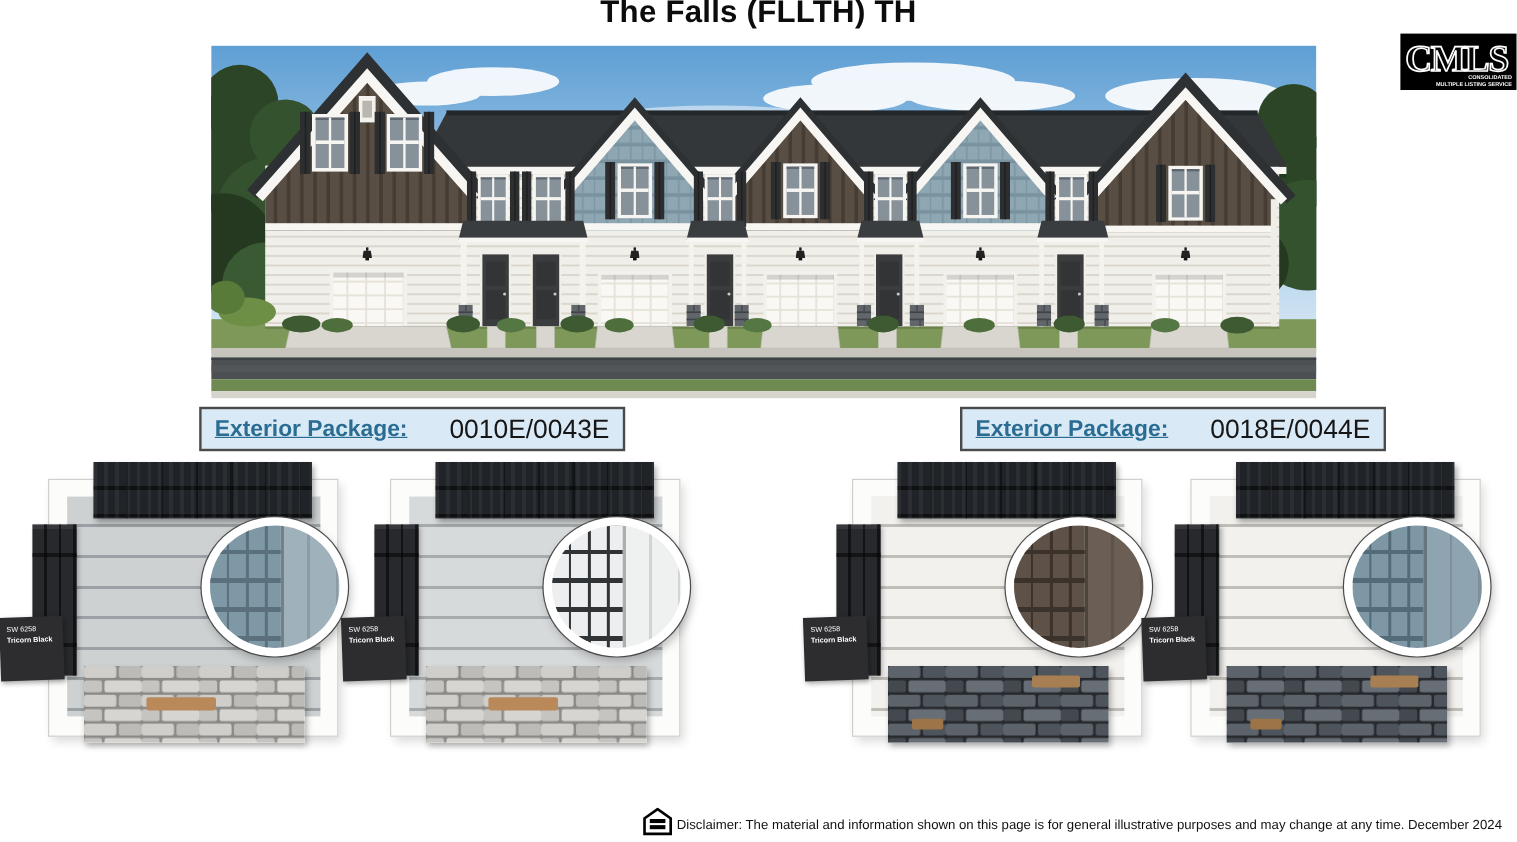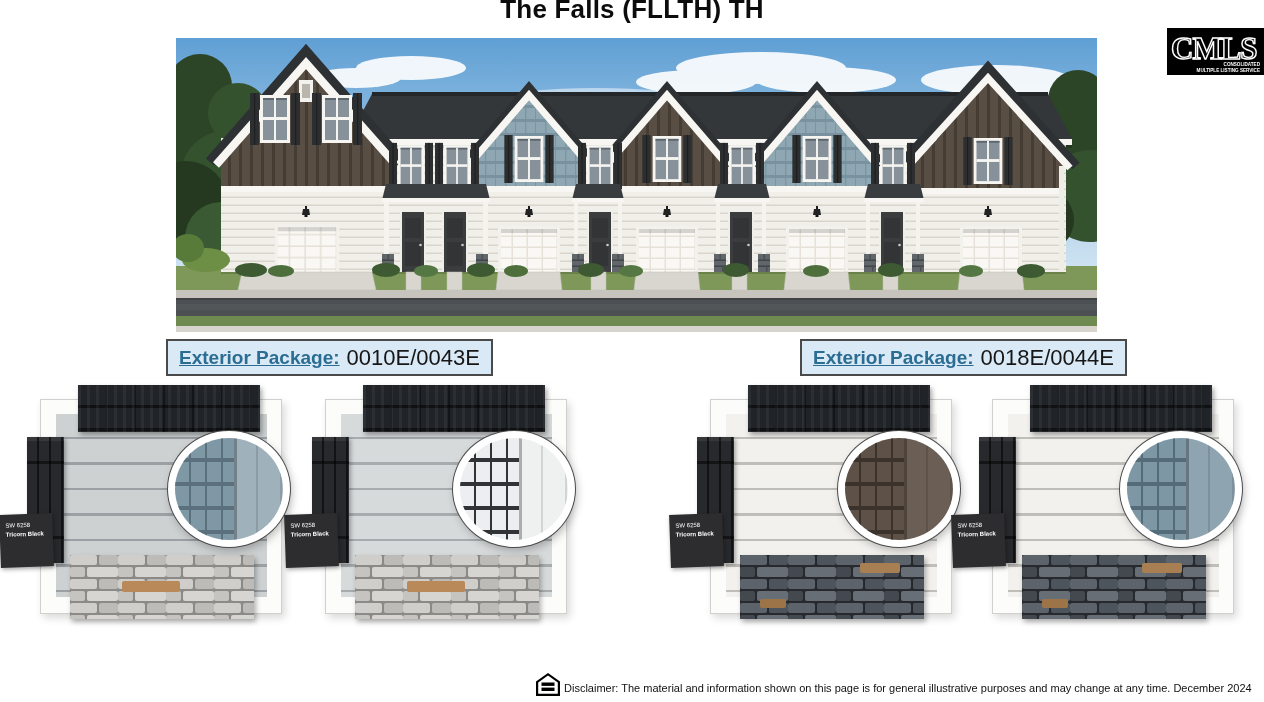--- a/index.html
+++ b/index.html
@@ -8,21 +8,21 @@
   
   .title{position:absolute;top:-6px;left:0;right:0;margin:0;text-align:center;
          font-size:26px;font-weight:800;letter-spacing:.2px;color:#0c0c0c;}
   .cmls{position:absolute;top:0;right:0;width:97px;height:47px;background:#000;margin-top:28px;}
   
   .render{position:absolute;left:176px;top:38px;width:921px;height:294px;}
   .render svg{display:block;}
   
   .pkg{position:absolute;top:339px;height:33px;display:flex;align-items:center;
        padding:0 11px;border:2px solid #4a4a4a;background:var(--pkg-bg,#d9e9f6);
-       white-space:nowrap;}
+       white-space:nowrap;gap:28px;}
   .pkg1{left:166px;}
   .pkg2{left:800px;}
   .pkg-label{font-size:19px;font-weight:800;color:var(--pkg-fg,#2b6d92);
              text-decoration:underline;margin-right:7px;}
   .pkg-code{font-size:22px;font-weight:400;color:#161616;}
   
   .panel{position:absolute;top:385px;width:300px;height:240px;}
   .panel .sheet{position:absolute;left:40px;top:14px;width:240px;height:213px;
         background:#fcfcfb;border:1px solid #d0d0cd;box-shadow:3px 4px 8px rgba(0,0,0,.15);}
   .panel .siding{position:absolute;left:56px;top:29px;width:211px;height:183px;

